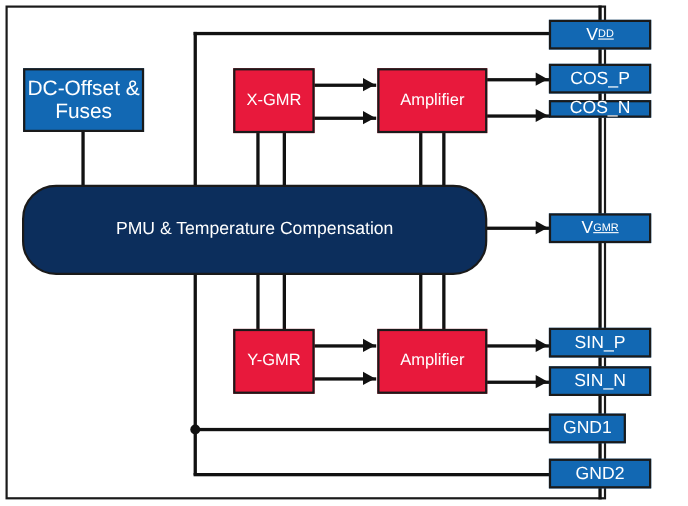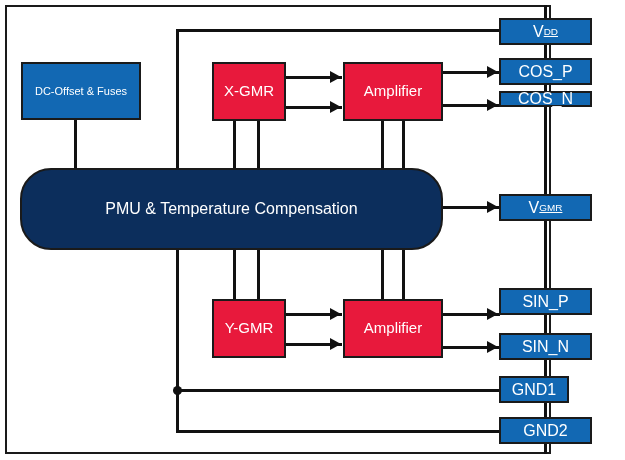--- a/index.html
+++ b/index.html
@@ -77,21 +77,21 @@
   <div class="wire hw" style="left:284px;top:313px;width:58px;"></div>
   <div class="arrow" style="left:330px;top:308px;"></div>
   <div class="wire hw" style="left:284px;top:343px;width:58px;"></div>
   <div class="arrow" style="left:330px;top:338px;"></div>
 
   <div class="wire hw" style="left:442px;top:313px;width:58px;"></div>
   <div class="arrow" style="left:487px;top:308px;"></div>
   <div class="wire hw" style="left:442px;top:346px;width:58px;"></div>
   <div class="arrow" style="left:487px;top:341px;"></div>
 
-  <div class="block blue" style="left:21px;top:62px;width:120px;height:58px;font-size:11px;">DC-Offset &amp; Fuses</div>
+  <div class="block blue" style="left:21px;top:62px;width:110px;height:58px;font-size:19px;">DC-Offset &amp; Fuses</div>
 
   <div class="block red" style="left:212px;top:62px;width:74px;height:59px;font-size:15px;">X-GMR</div>
 
   <div class="block red" style="left:343px;top:62px;width:100px;height:59px;font-size:15px;">Amplifier</div>
 
   <div class="block navy" style="left:20px;top:168px;width:423px;height:82px;font-size:16px;">PMU &amp; Temperature Compensation</div>
 
   <div class="block red" style="left:212px;top:299px;width:74px;height:59px;font-size:15px;">Y-GMR</div>
 
   <div class="block red" style="left:343px;top:299px;width:100px;height:59px;font-size:15px;">Amplifier</div>
@@ -107,21 +107,21 @@
 
   <div class="block pin" style="left:499px;top:91px;width:93px;height:16px;font-size:16px;">
     <span>COS_N</span>
   </div>
 
   <div class="block pin" style="left:499px;top:194px;width:93px;height:27px;font-size:16px;">
     <span>V</span>
       <sub>GMR</sub>
   </div>
 
-  <div class="block pin" style="left:499px;top:288px;width:93px;height:27px;font-size:16px;">
+  <div class="block pin" style="left:499px;top:298px;width:93px;height:27px;font-size:16px;">
     <span>SIN_P</span>
   </div>
 
   <div class="block pin" style="left:499px;top:333px;width:93px;height:27px;font-size:16px;">
     <span>SIN_N</span>
   </div>
 
   <div class="block pin" style="left:499px;top:376px;width:70px;height:27px;font-size:16px;">
     <span>GND1</span>
   </div>

